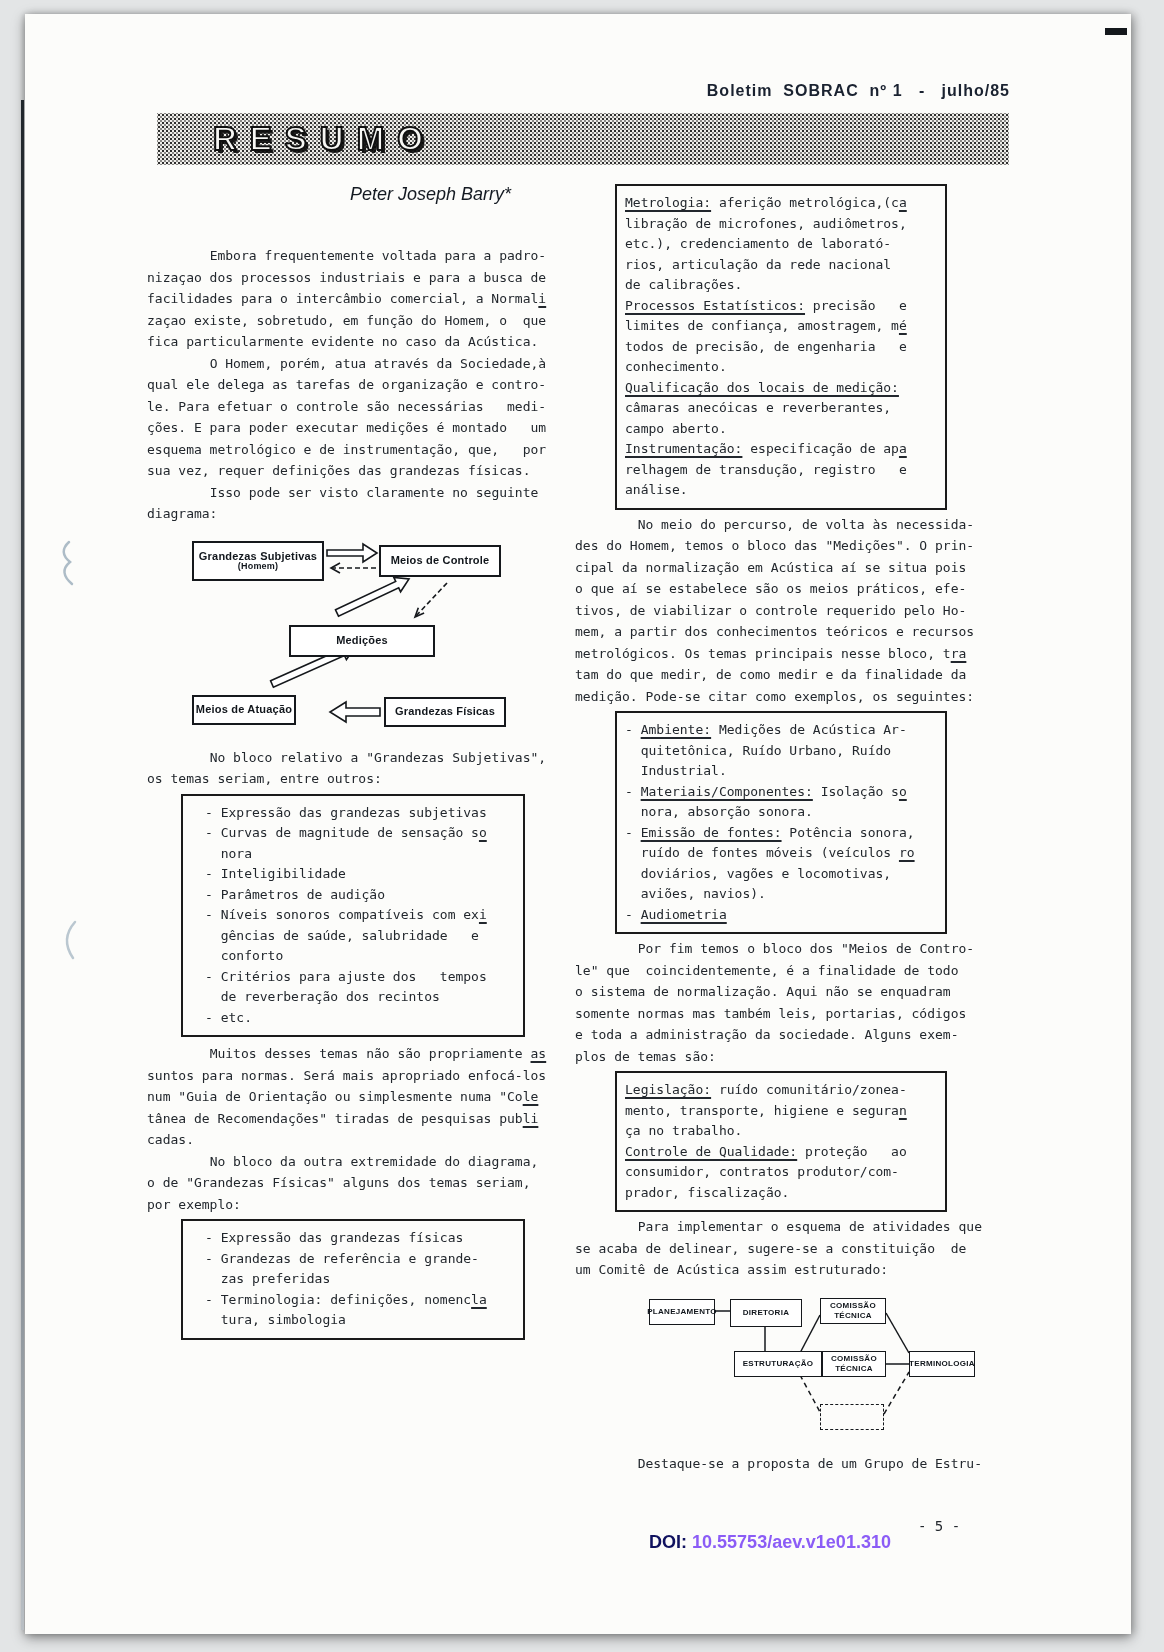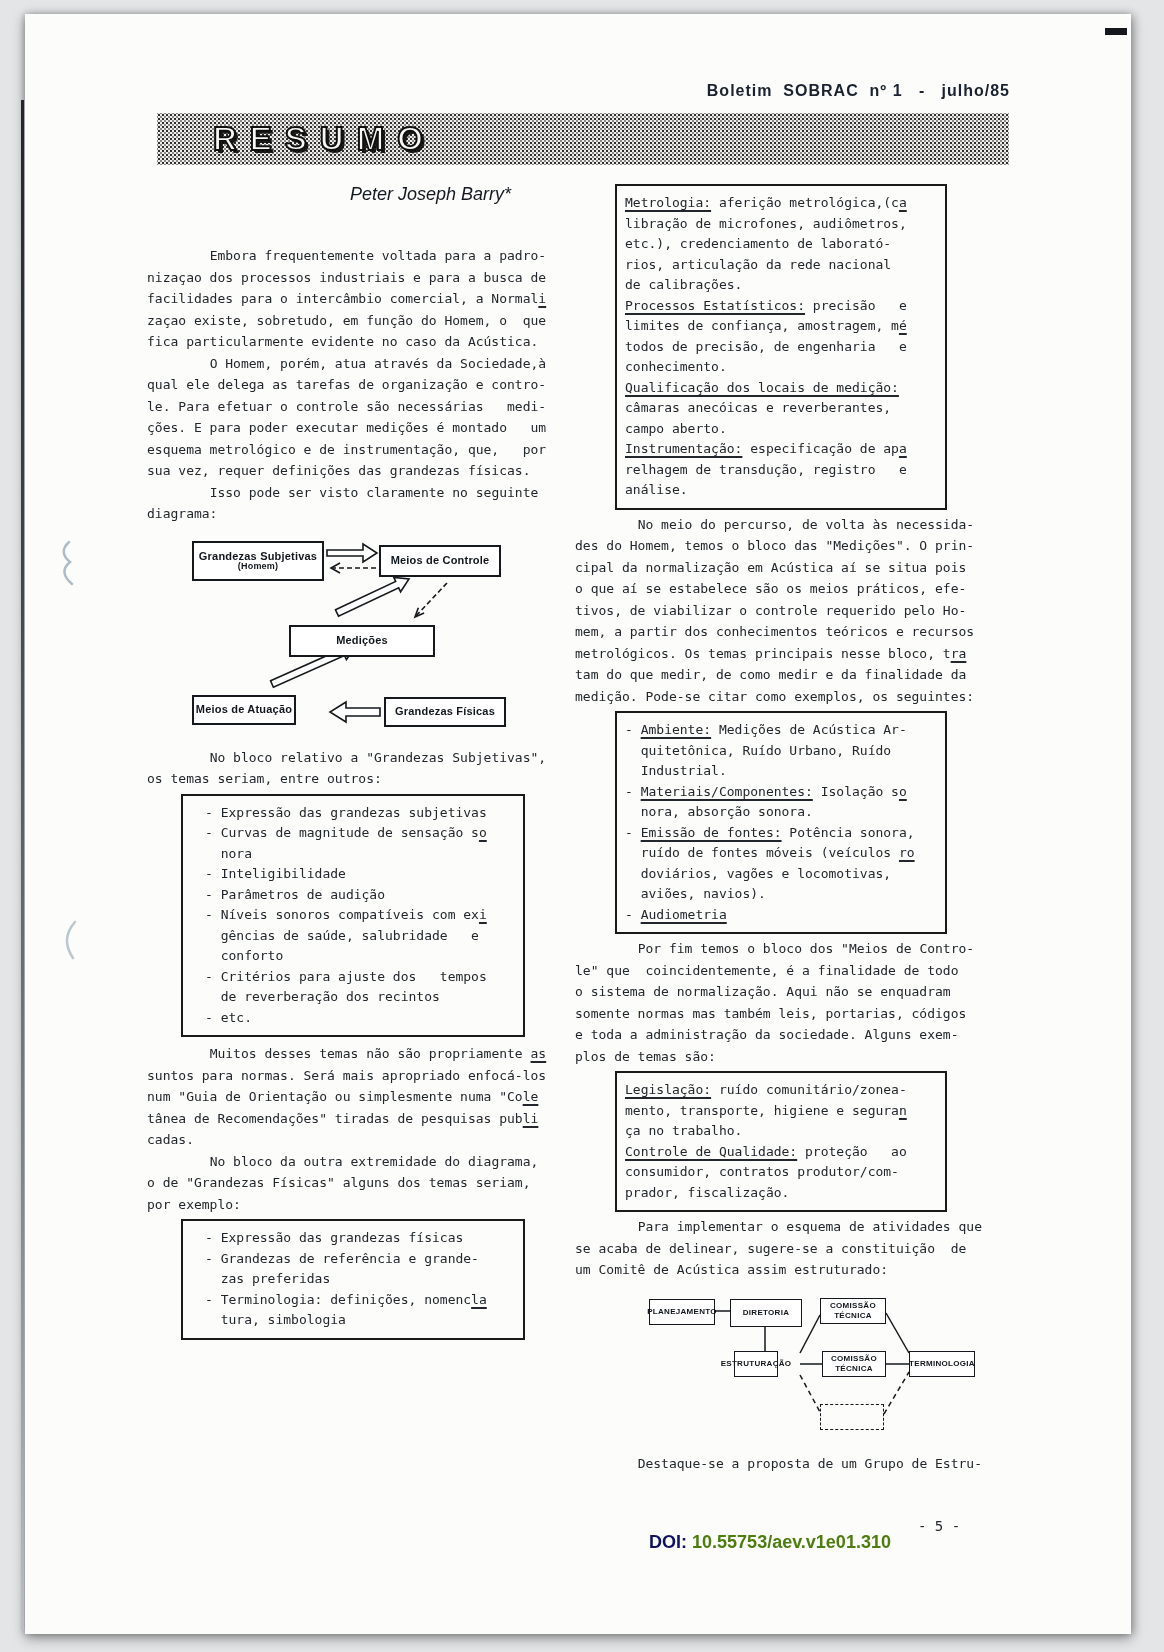--- a/index.html
+++ b/index.html
@@ -79,21 +79,21 @@
     font-family:"Liberation Sans",sans-serif;font-weight:bold;font-size:8px;color:#11161c;
     letter-spacing:.3px;display:flex;align-items:center;justify-content:center;
     text-align:center;white-space:pre-line;line-height:1.2;
   }
   .obox-dashed{border-style:dashed;background:transparent;}
 
   .page-number{position:absolute;left:893px;top:1504px;font-size:14px;color:#23282e;white-space:pre;}
   .doi{position:absolute;left:590px;top:1518px;width:310px;text-align:center;
     font-family:"Liberation Sans",sans-serif;font-weight:bold;font-size:18px;}
   .doi .label{color:#10125f;}
-  .doi a{color:#4d7c0f;text-decoration:none;}
+  .doi a{color:#8b5cf6;text-decoration:none;}
 </style>
 </head>
 <body>
 
 <div class="page">
 
   <div class="edge-line"></div>
   <div class="corner-bar"></div>
   <svg class="margin-marks" width="60" height="480" viewBox="0 0 60 480">
     <path d="M26,28 q-11,10 1,20 q-12,10 2,22" fill="none" stroke="#9fb0bd" stroke-width="2.5" stroke-linecap="round" opacity=".85"></path>
@@ -245,21 +245,21 @@
       <div class="obox" style="left:74px;top:10px;width:66px;height:26px;">
         <span>PLANEJAMENTO</span>
       </div>
       <div class="obox" style="left:155px;top:10px;width:72px;height:28px;">
         <span>DIRETORIA</span>
       </div>
       <div class="obox" style="left:245px;top:9px;width:66px;height:26px;">
         <span>COMISSÃO
 TÉCNICA</span>
       </div>
-      <div class="obox" style="left:159px;top:62px;width:44px;height:26px;">
+      <div class="obox" style="left:159px;top:62px;width:88px;height:26px;">
         <span>ESTRUTURAÇÃO</span>
       </div>
       <div class="obox" style="left:247px;top:62px;width:64px;height:26px;">
         <span>COMISSÃO
 TÉCNICA</span>
       </div>
       <div class="obox" style="left:334px;top:62px;width:66px;height:26px;">
         <span>TERMINOLOGIA</span>
       </div>
       <div class="obox obox-dashed" style="left:245px;top:115px;width:64px;height:26px;"></div>

